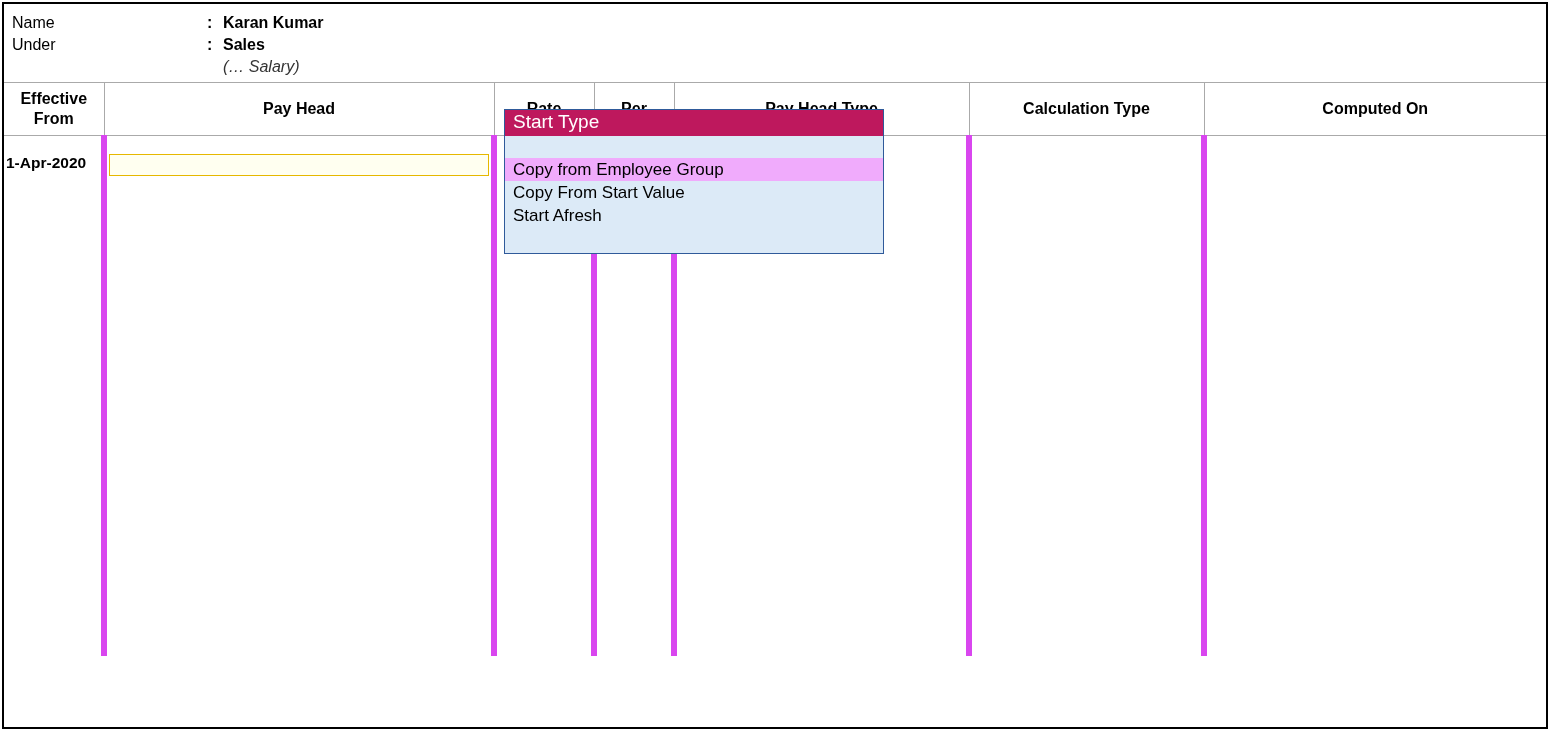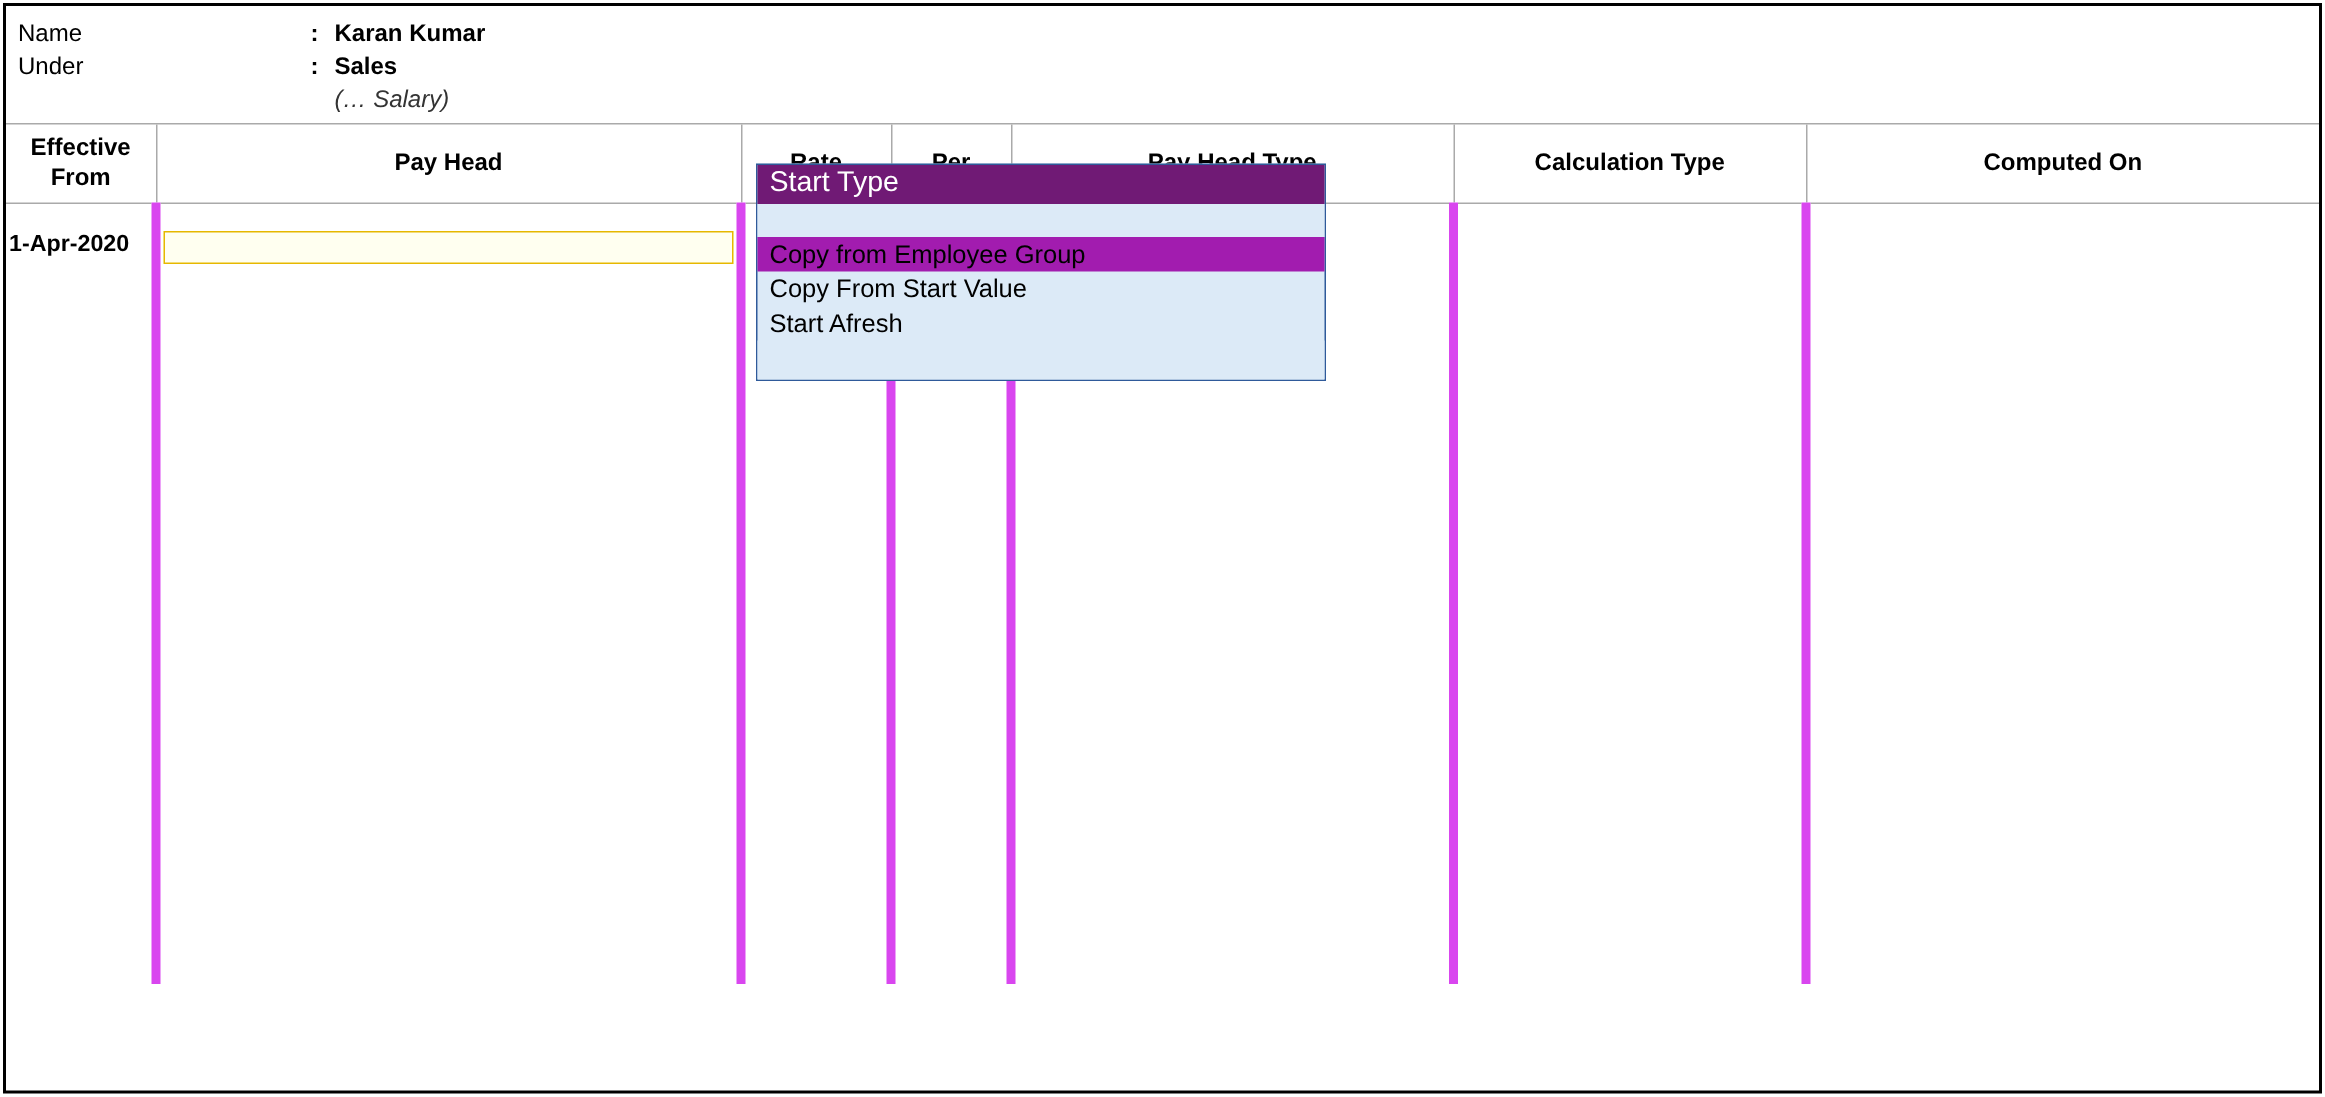--- a/index.html
+++ b/index.html
@@ -113,37 +113,37 @@
     position: absolute;
     left: 500px;
     top: 26px;
     width: 380px;
     border: 1px solid #2f5a9a;
     background: #dceaf7;
     z-index: 10;
     font-size: 17px;
   }
   .popup-header {
-    background: #701a75;
+    background: #be185d;
     color: #fff;
     padding: 1px 8px 3px 8px;
     font-size: 19px;
   }
   .popup-gap {
     height: 22px;
     background: #dceaf7;
   }
   .popup-item {
     padding: 0 8px;
     line-height: 23px;
     cursor: pointer;
     color: #000;
   }
   .popup-item.selected {
-    background: #a21caf;
+    background: #f0abfc;
   }
   .popup-bottom-gap {
     height: 26px;
     background: #dceaf7;
   }
 </style>
 </head>
 <body>
 
 <div class="container">

